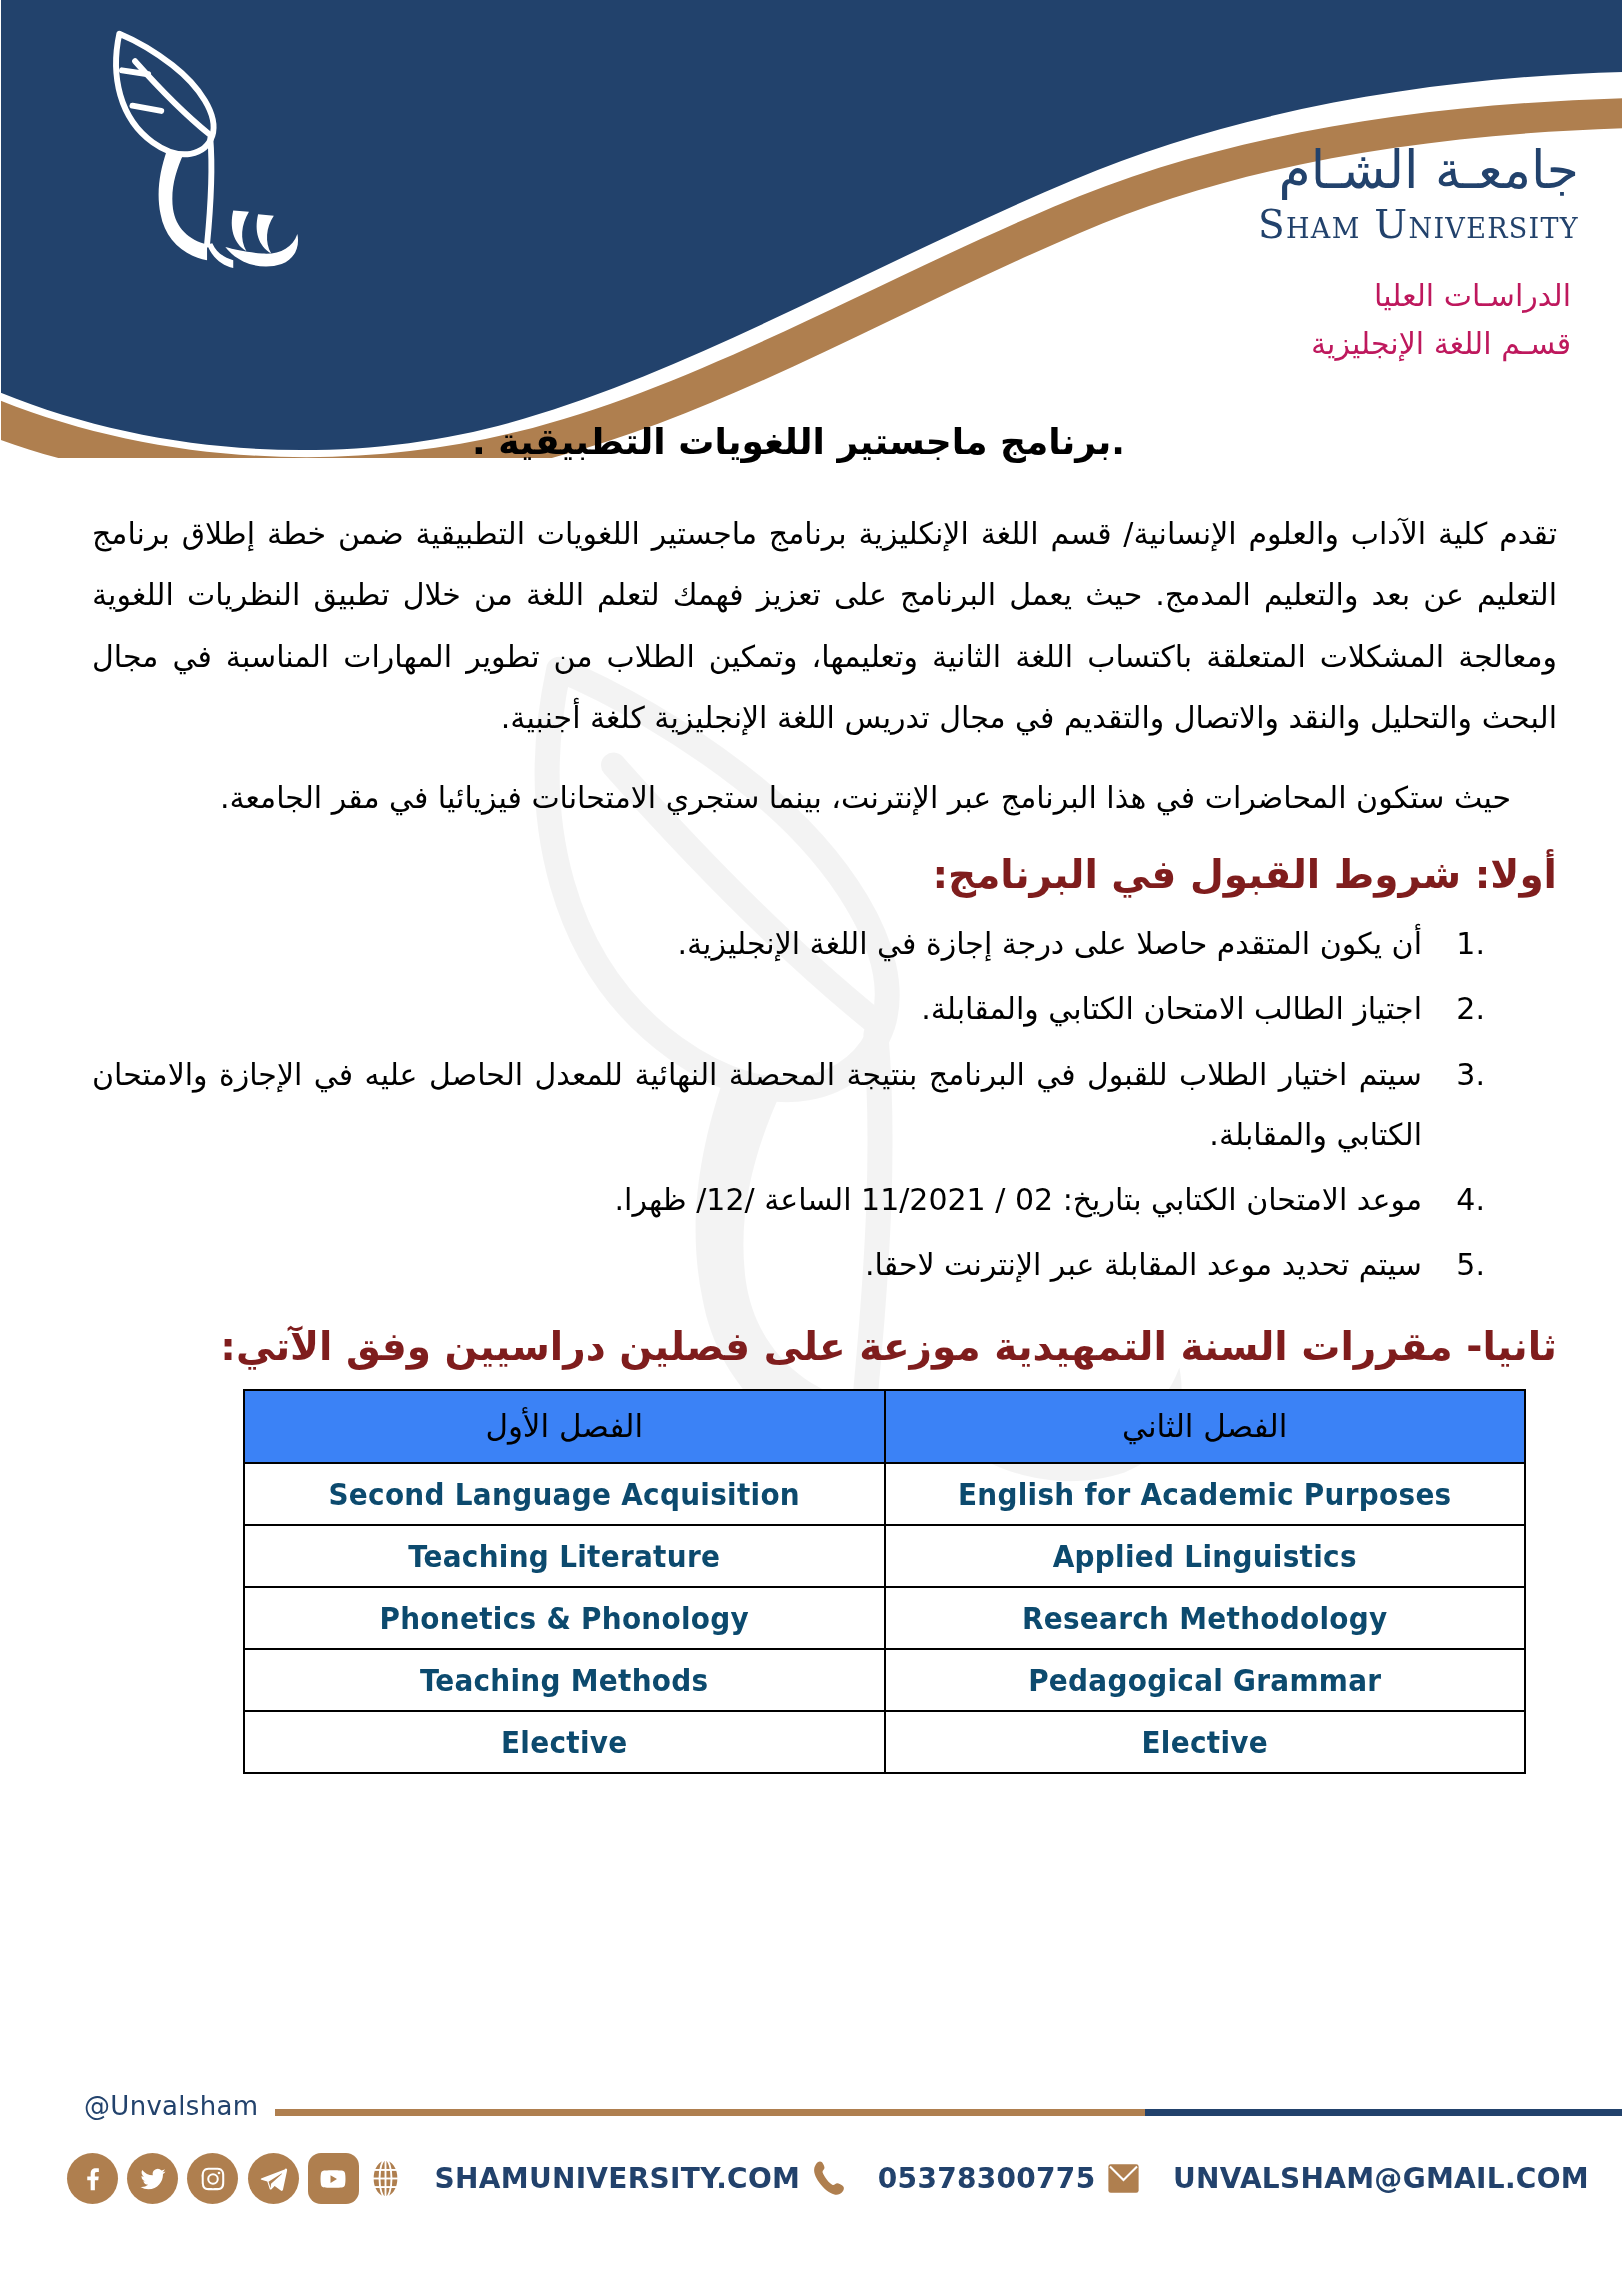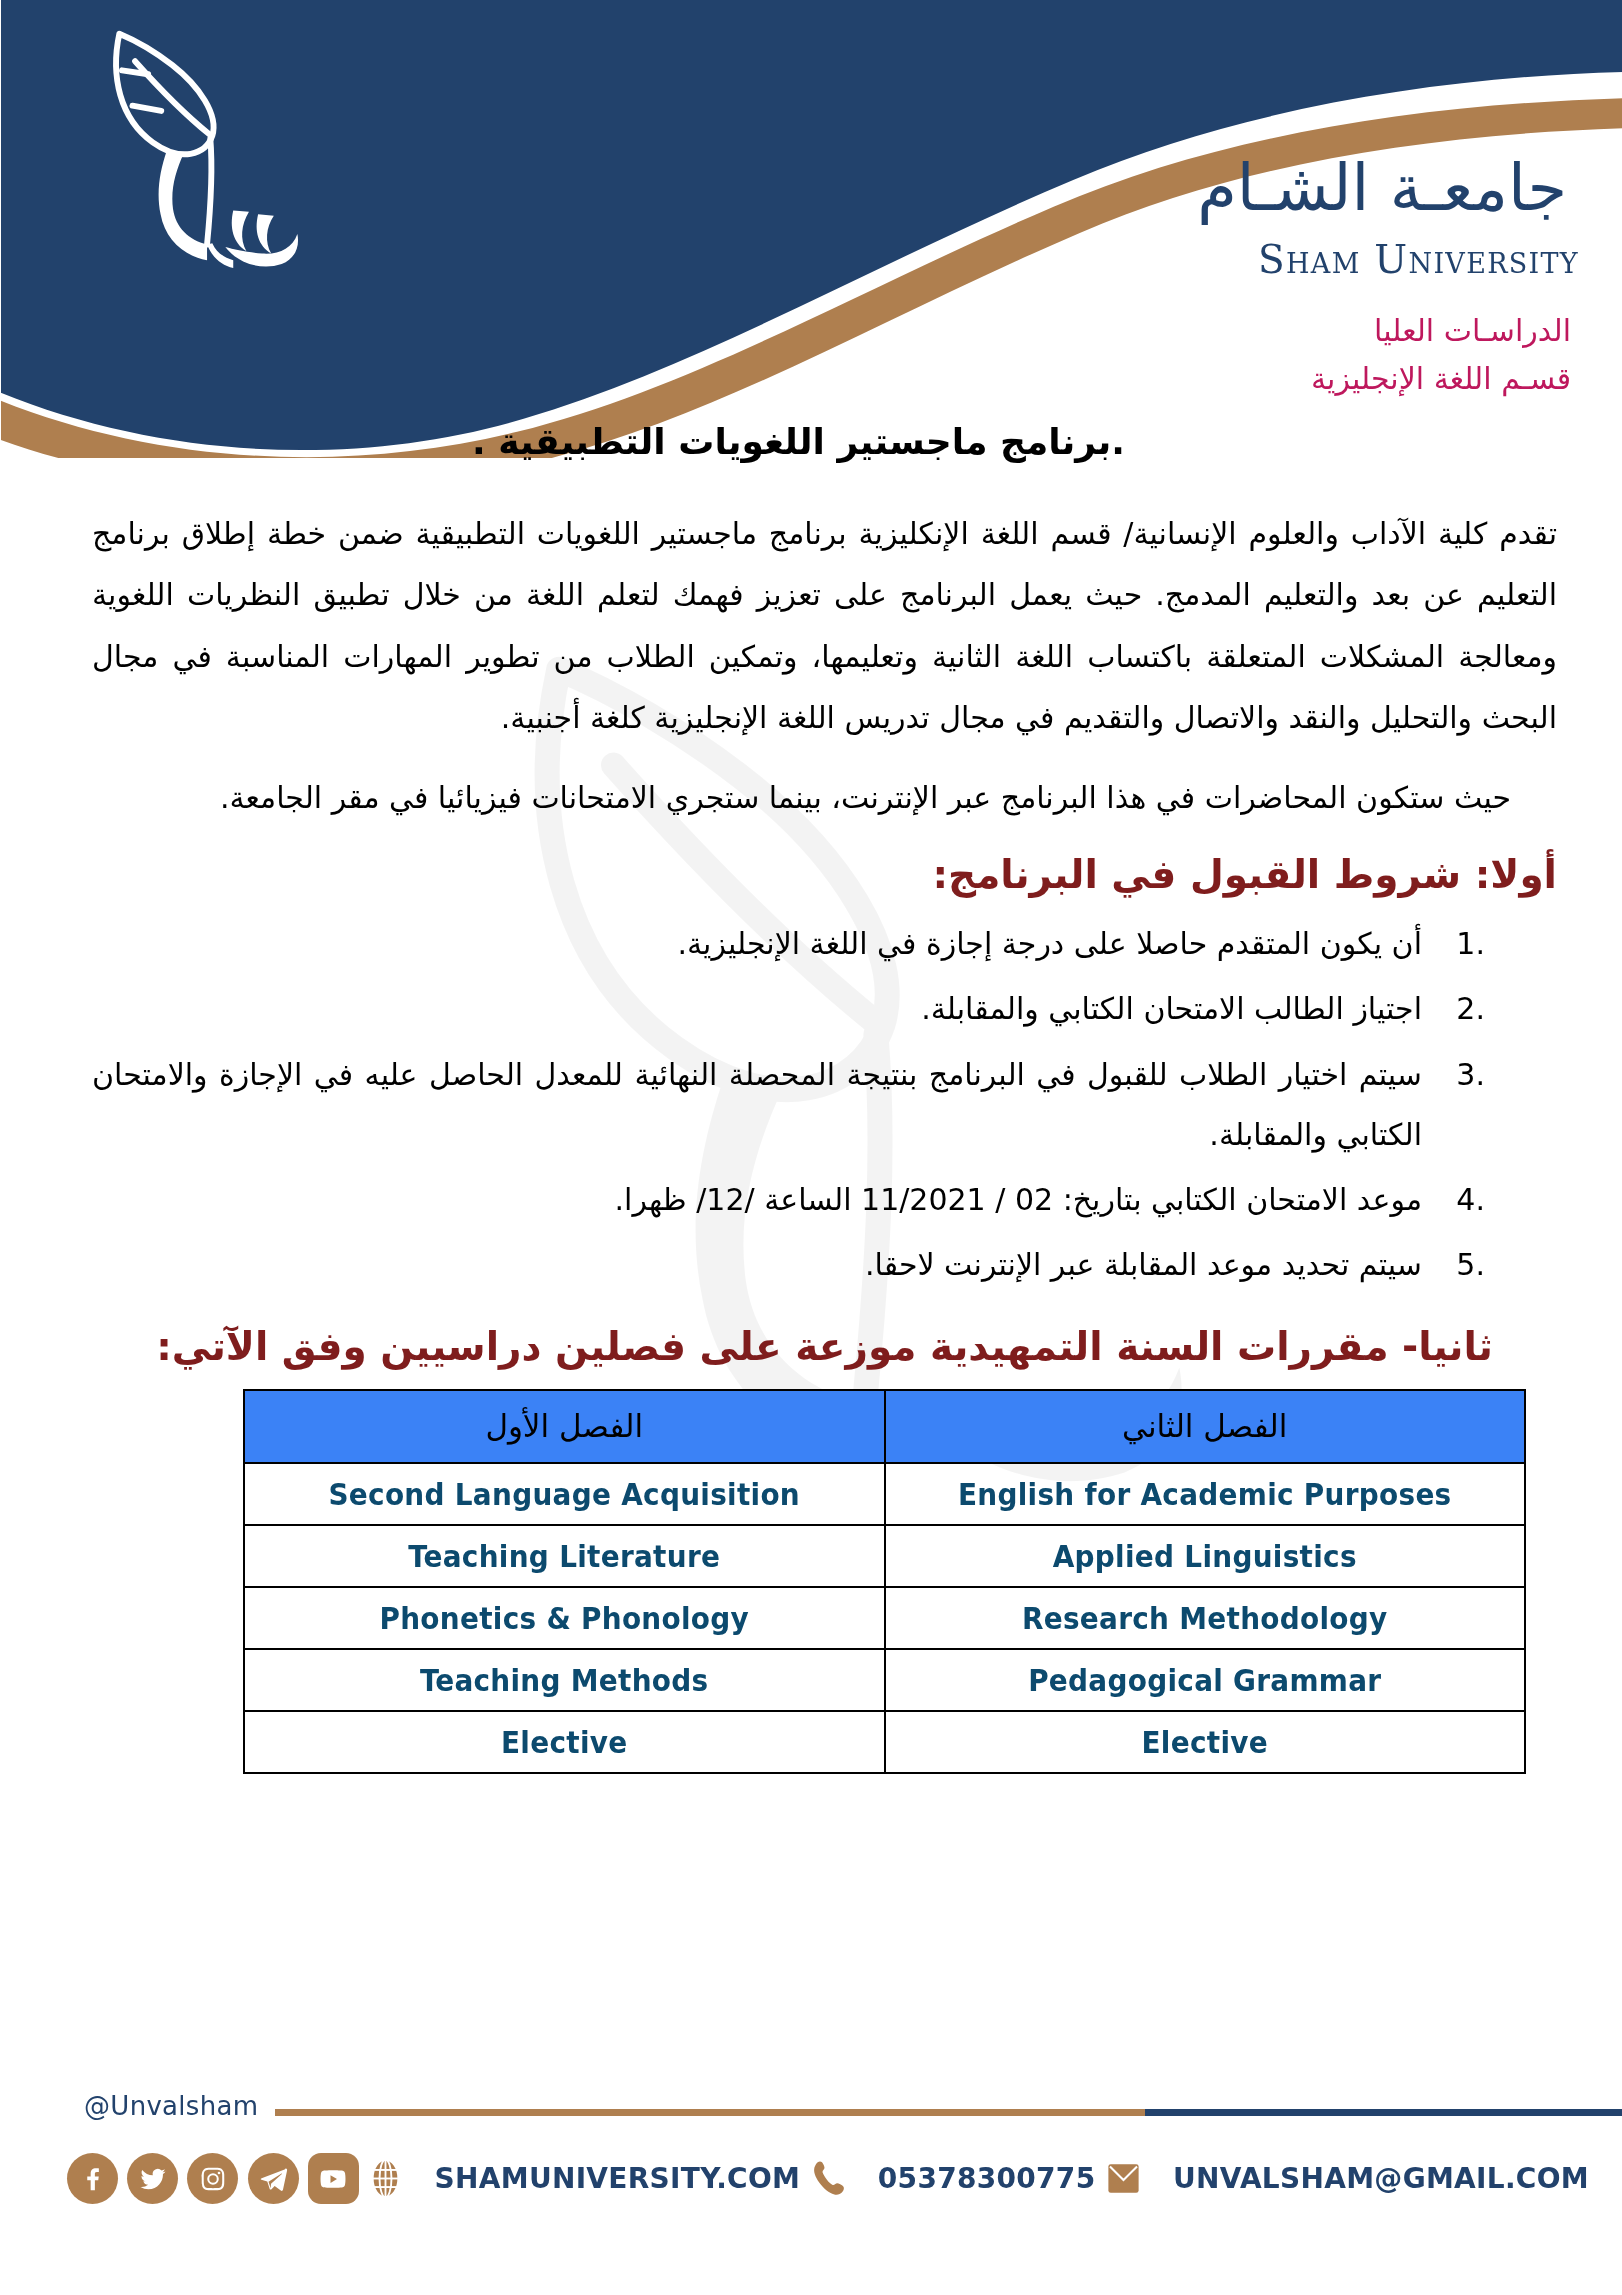--- a/index.html
+++ b/index.html
@@ -40,26 +40,26 @@
     position: absolute;
     top: 141px;
     right: 44px;
     width: 576px;
     text-align: right;
     direction: rtl;
     z-index: 6;
   }
   .uni-name-ar {
     font-family: "DejaVu Sans", sans-serif;
-    font-size: 64px;
+    font-size: 52px;
     font-weight: 400;
     color: #22426C;
     line-height: 1.12;
     letter-spacing: 2.6px;
-    margin: 12px;
+    margin: 0;
     white-space: nowrap;
   }
   .uni-name-en {
     font-family: "DejaVu Serif", "Liberation Serif", serif;
     font-size: 39px;
     font-weight: 400;
     color: #22426C;
     letter-spacing: 1.3px;
     margin: 2.6px 0 0 0;
     direction: ltr;
@@ -128,21 +128,21 @@
 
   .section-head {
     font-family: "DejaVu Sans", sans-serif;
     font-size: 39px;
     font-weight: bold;
     color: #7f1d1d;
     text-align: right;
     margin: 23.6px 0 17px 0;
     direction: rtl;
   }
-  .section-head.second { margin: 29px 0 19.6px 0; text-align: center; }
+  .section-head.second { margin: 29px 0 19.6px 0; }
 
   
   ol.conditions {
     list-style: none;
     margin: 0 0 7.9px 0;
     padding: 0 72px 0 0;
     counter-reset: cond;
     direction: rtl;
   }
   ol.conditions li {

